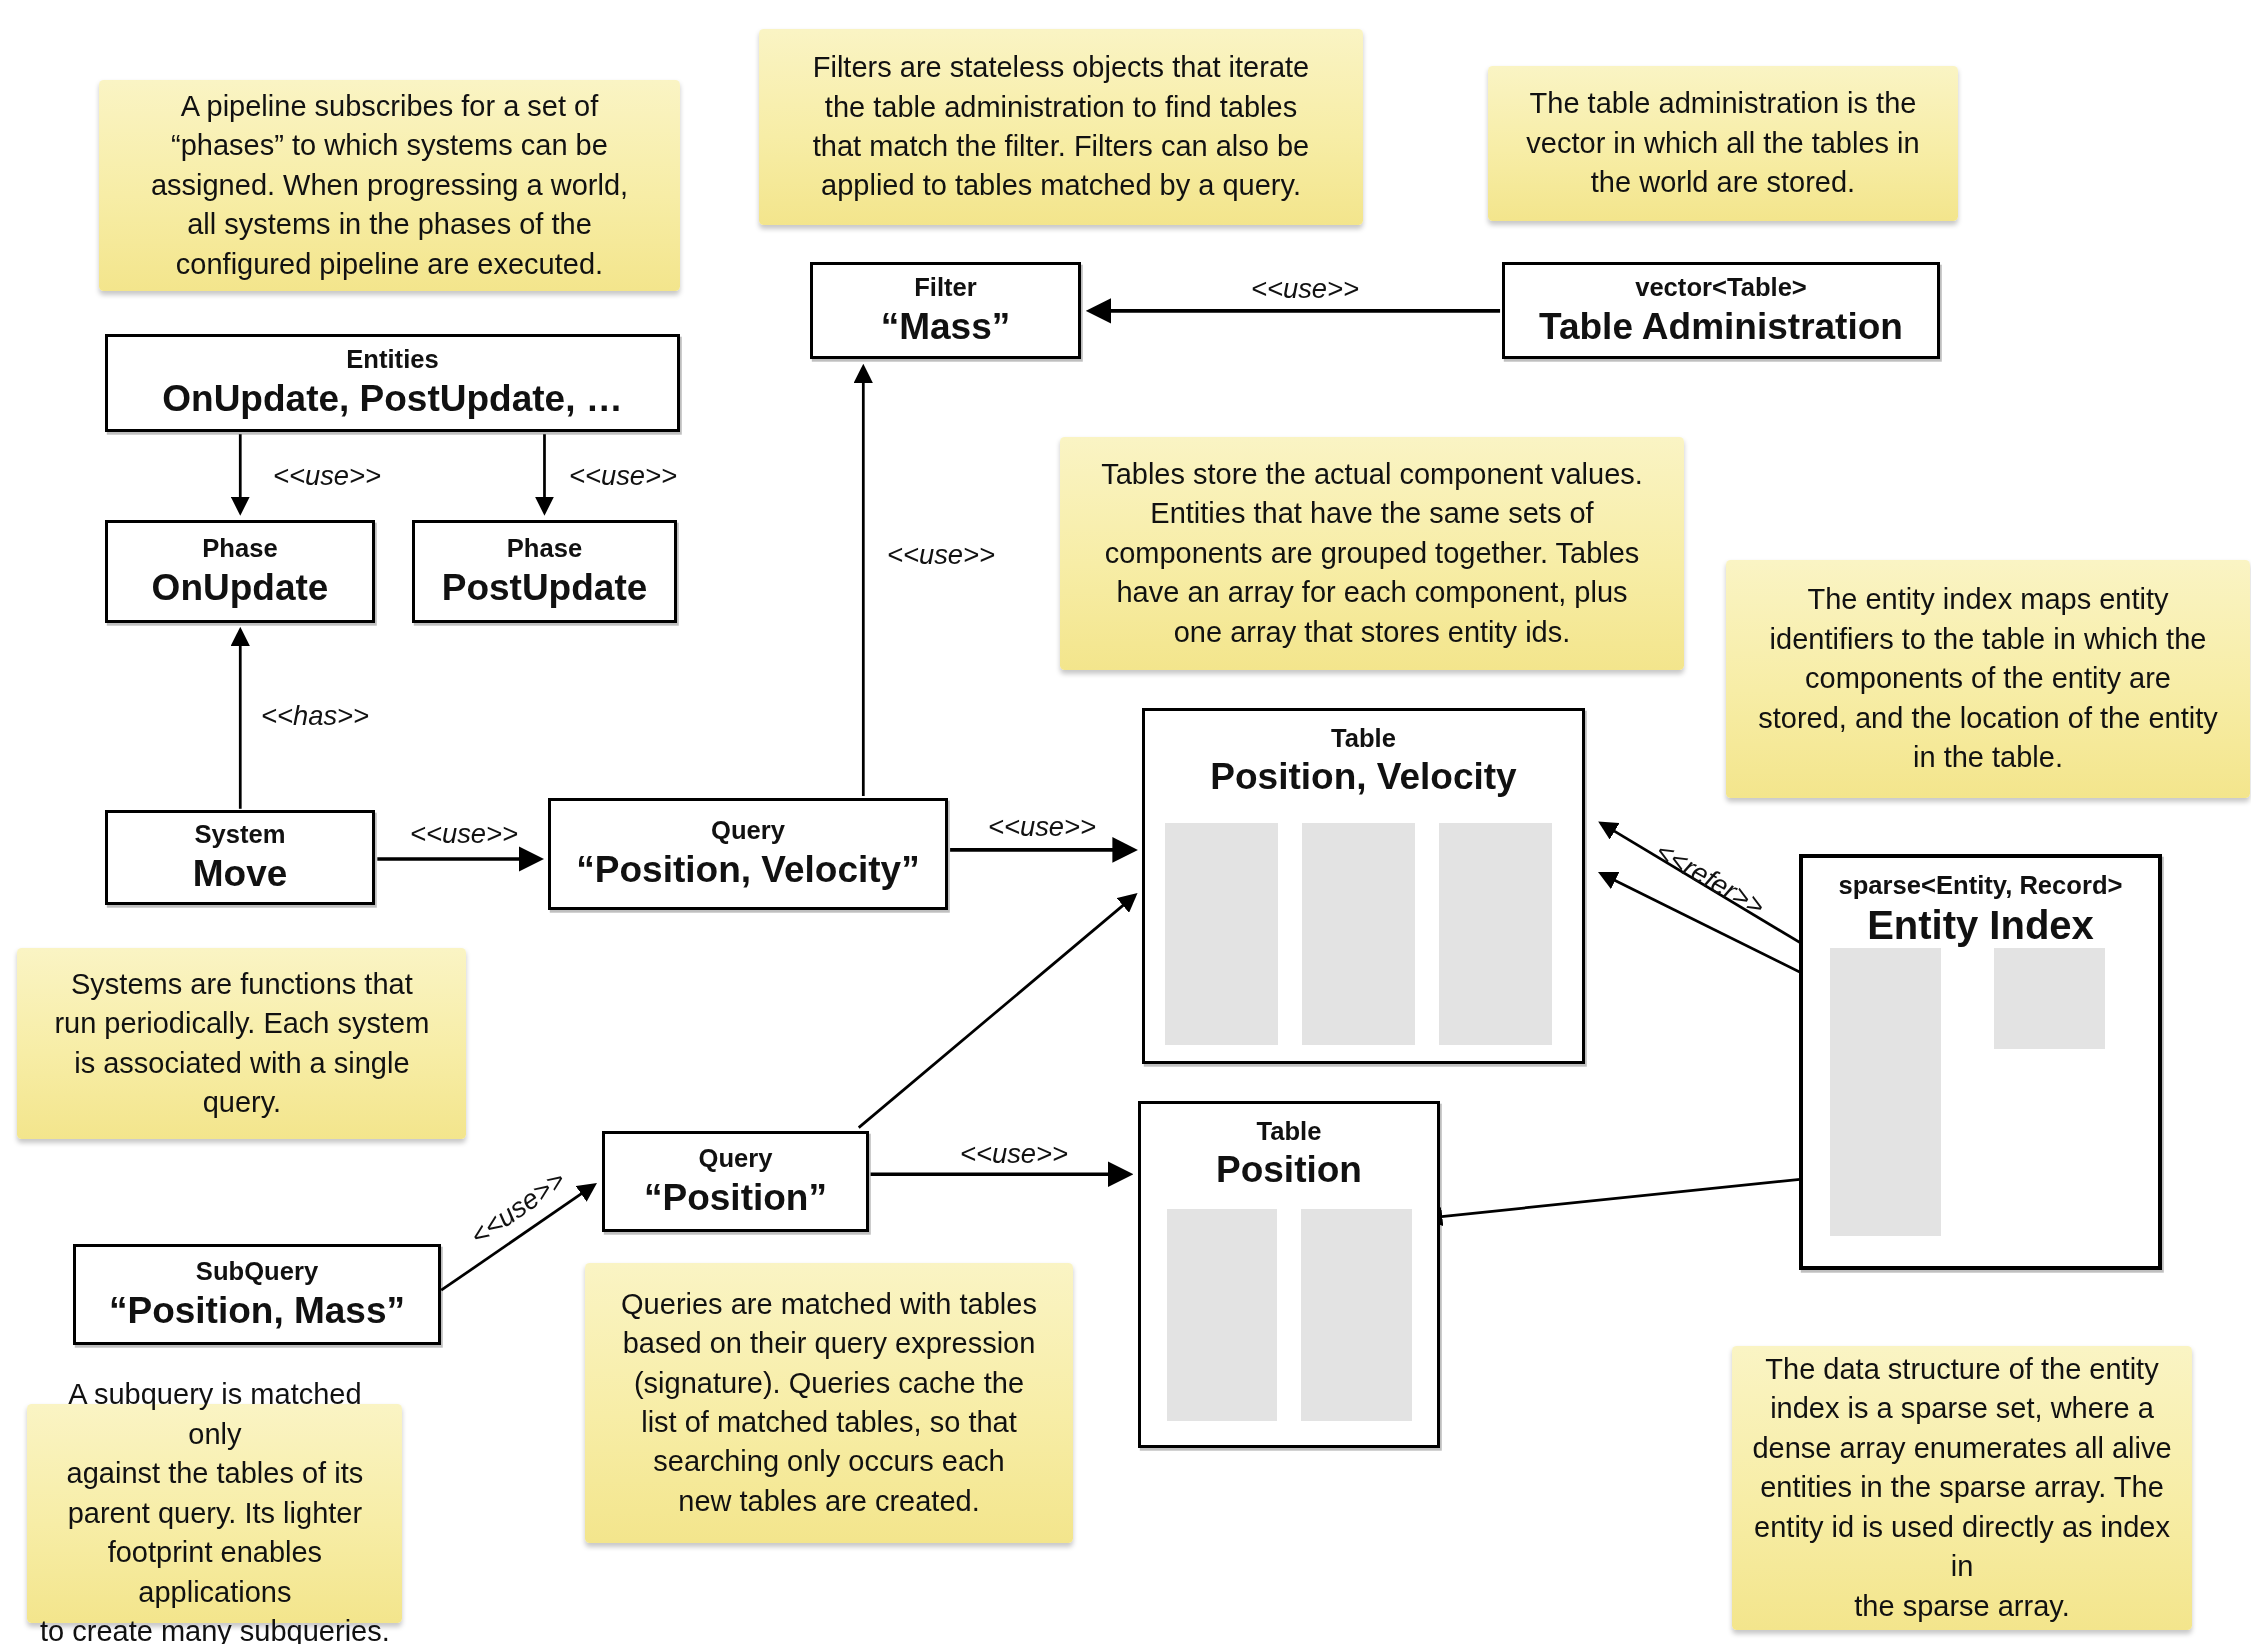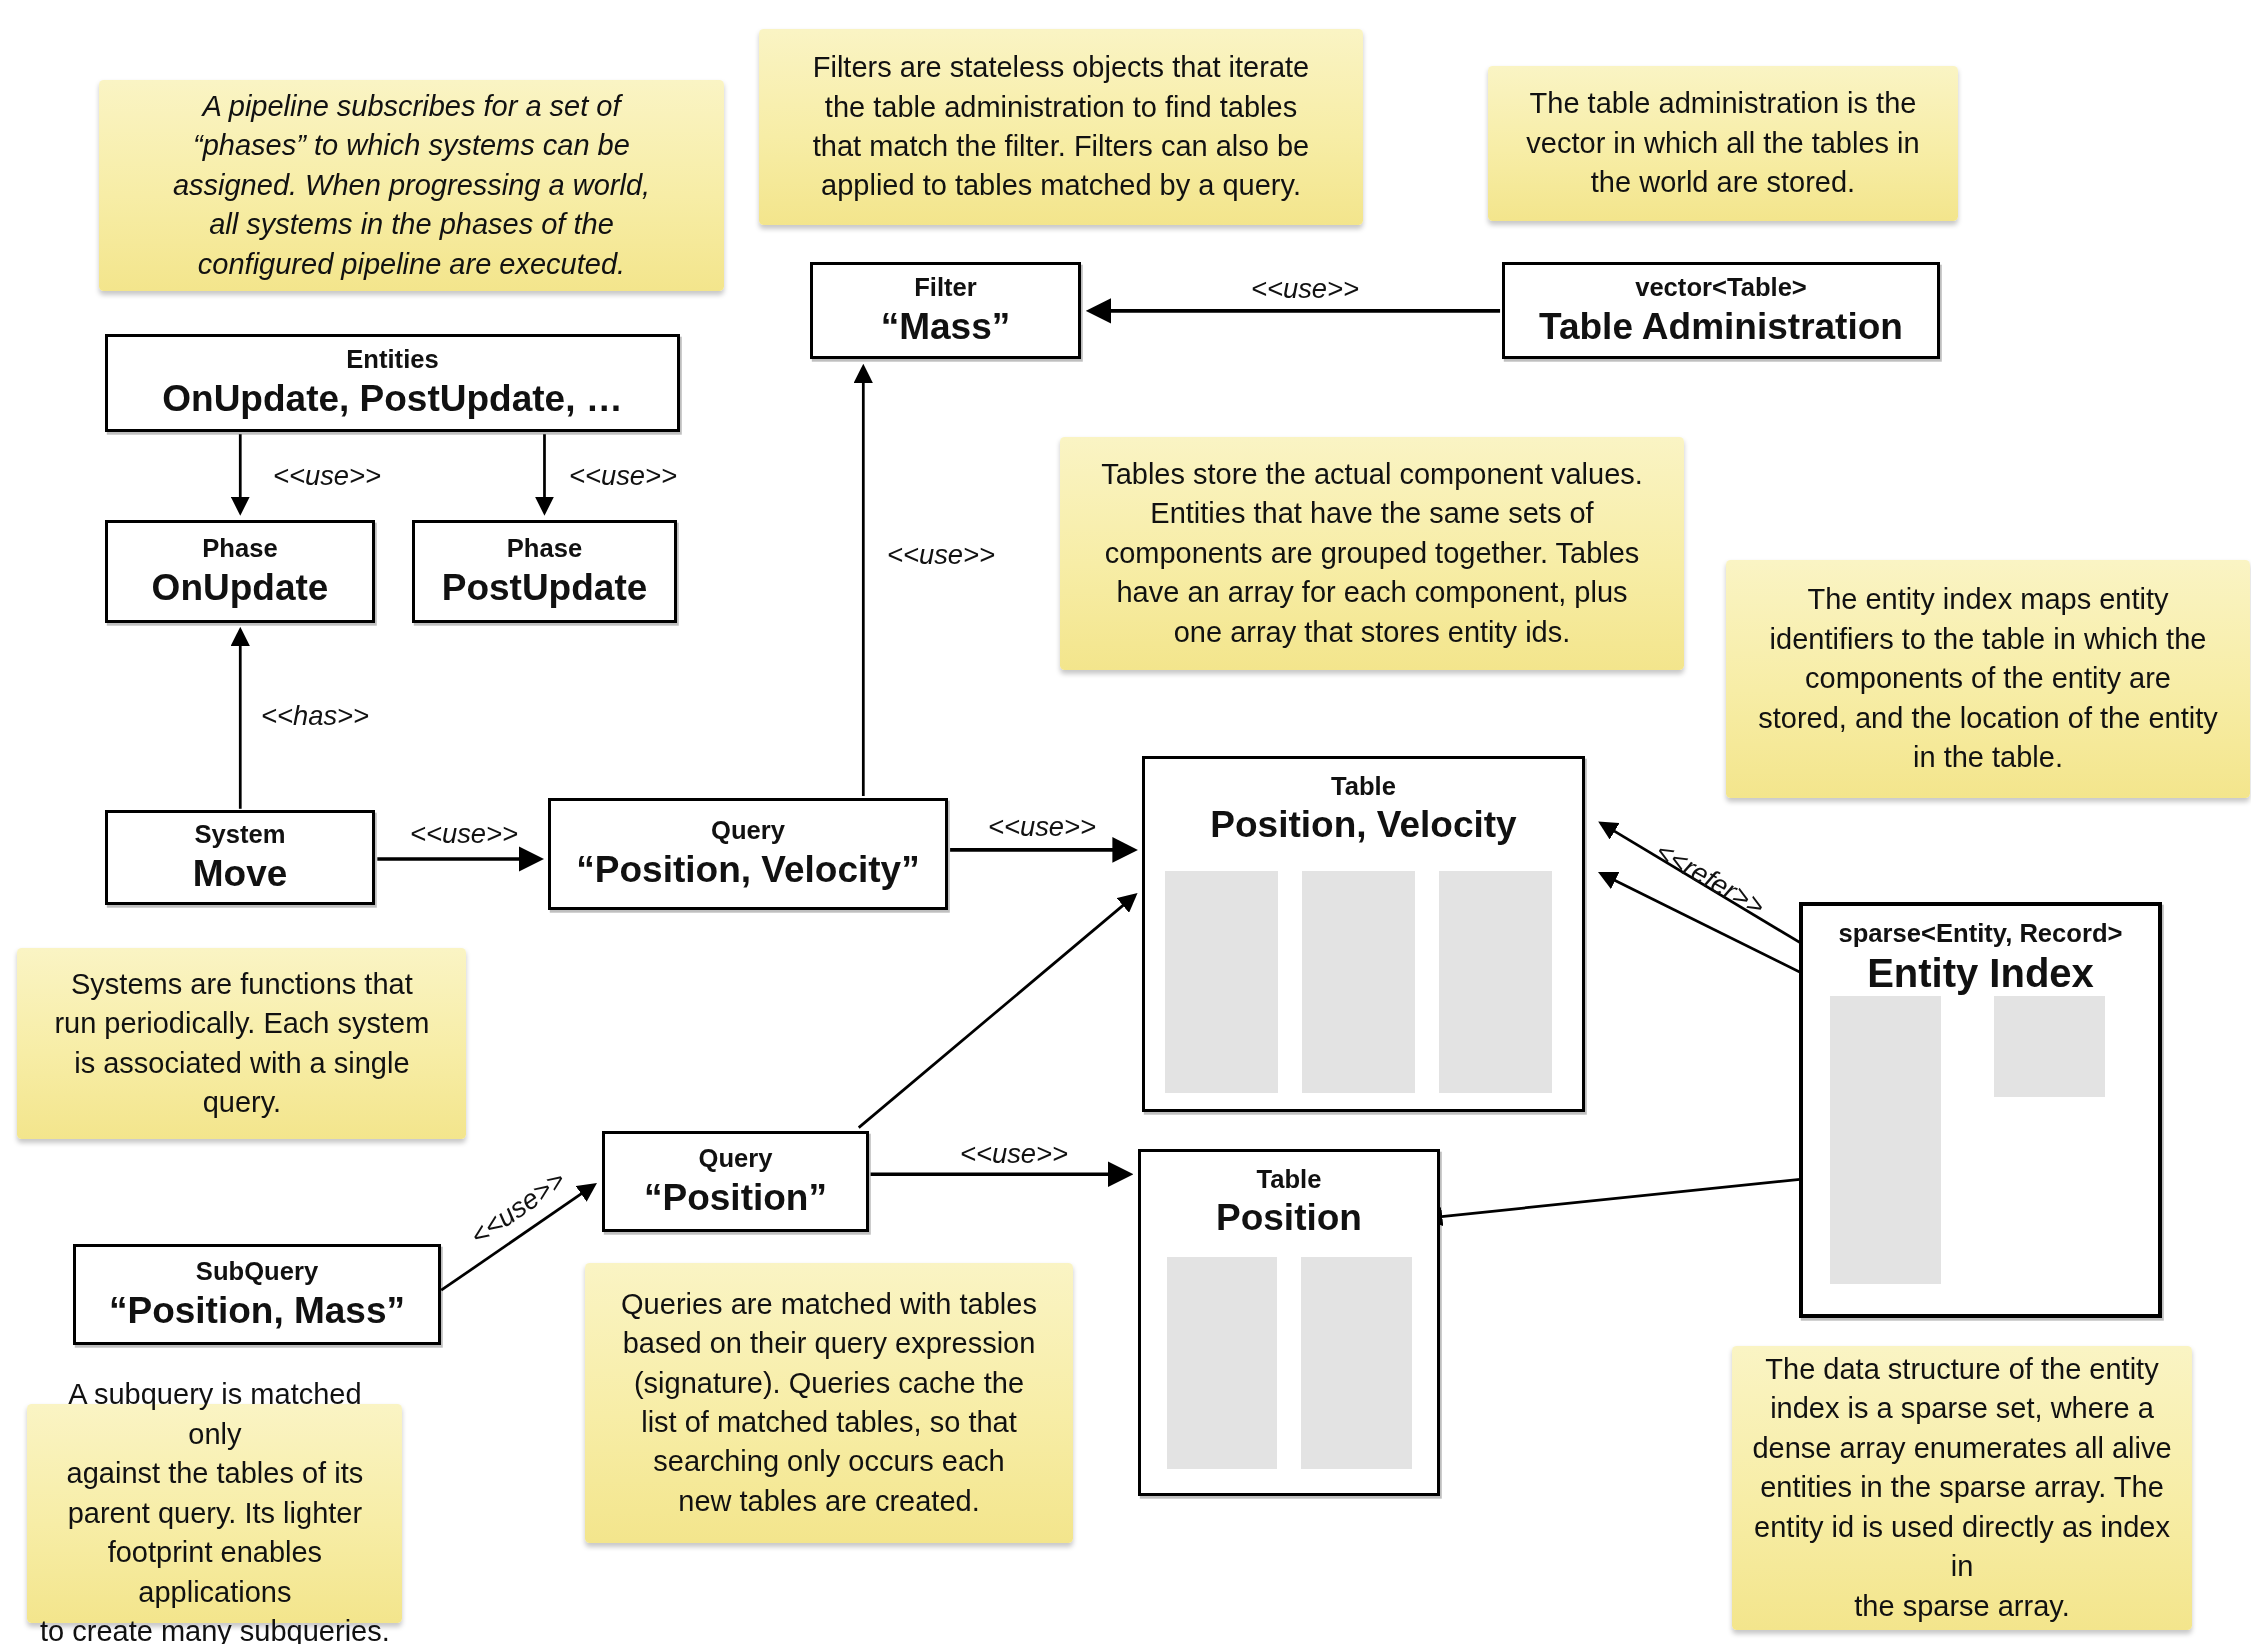--- a/index.html
+++ b/index.html
@@ -9,21 +9,21 @@
         background:linear-gradient(180deg,#faf4c4 0%,#f7eda6 55%,#f3e58c 100%);
         border-radius:4.6px;box-shadow:0 3.7px 5.5px rgba(0,0,0,0.22);
         display:flex;align-items:center;justify-content:center;text-align:center;
         font-size:29px;line-height:1.36;white-space:pre-line;padding:9.1px 11px;}
   .ubox{position:absolute;box-sizing:border-box;background:#fff;border:3.7px solid #000;
         display:flex;flex-direction:column;align-items:center;justify-content:center;
         text-align:center;box-shadow:1.8px 2.7px 0 rgba(0,0,0,0.25);}
   .ubox .t{font-size:25.6px;font-weight:bold;line-height:1.15;}
   .ubox .v{font-size:37px;font-weight:bold;line-height:1.15;margin-top:3.7px;}
   .tbox{position:absolute;box-sizing:border-box;background:#fff;border:3.7px solid #000;
-        text-align:center;box-shadow:1.8px 2.7px 0 rgba(0,0,0,0.25);margin-top:48px;}
+        text-align:center;box-shadow:1.8px 2.7px 0 rgba(0,0,0,0.25);}
   .tbox .t{display:block;font-size:25.6px;font-weight:bold;margin-top:12.8px;}
   .tbox .v{display:block;font-size:37px;font-weight:bold;margin-top:3.7px;}
   .eibox{border-width:4.6px;}
   .eibox .v{font-size:40px;}
   .gcol{position:absolute;background:#e3e3e3;}
   .elabel{position:absolute;font-style:italic;font-size:27.4px;white-space:nowrap;
           transform:translate(-50%,-50%);}
   .elabel.rneg{transform:translate(-50%,-50%) rotate(-35deg);}
   .elabel.rpos{transform:translate(-50%,-50%) rotate(30deg);}
   #wires{position:absolute;left:0;top:0;pointer-events:none;}
@@ -50,21 +50,21 @@
     <line x1="483" y1="1412" x2="650" y2="1297" stroke="#000" stroke-width="3" marker-end="url(#arr)"></line>
     <line x1="953" y1="1285" x2="1235" y2="1285" stroke="#000" stroke-width="4" marker-end="url(#arr)"></line>
     <line x1="2003" y1="1051" x2="1753" y2="901" stroke="#000" stroke-width="3" marker-end="url(#arr)"></line>
     <line x1="2003" y1="1080" x2="1753" y2="956" stroke="#000" stroke-width="3" marker-end="url(#arr)"></line>
     <line x1="2005" y1="1287" x2="1562" y2="1333" stroke="#000" stroke-width="3" marker-end="url(#arr)"></line>
     <line x1="2180" y1="1053" x2="2136" y2="1053" stroke="#000" stroke-width="4" marker-end="url(#arr)"></line>
     <line x1="2180" y1="1082" x2="2136" y2="1082" stroke="#000" stroke-width="4" marker-end="url(#arr)"></line>
     <line x1="2184" y1="1108" x2="2125" y2="1252" stroke="#000" stroke-width="4" marker-end="url(#arr)"></line>
   </svg>
 
-  <div class="note" style="left:99px;top:80px;width:625px;height:211px;font-style:italic;">A pipeline subscribes for a set of
+  <div class="note" style="left:99px;top:80px;width:581px;height:211px;">A pipeline subscribes for a set of
 “phases” to which systems can be
 assigned. When progressing a world,
 all systems in the phases of the
 configured pipeline are executed.</div>
   <div class="note" style="left:759px;top:29px;width:604px;height:196px;">Filters are stateless objects that iterate
 the table administration to find tables
 that match the filter. Filters can also be
 applied to tables matched by a query.</div>
   <div class="note" style="left:1488px;top:66px;width:470px;height:155px;">The table administration is the
 vector in which all the tables in

